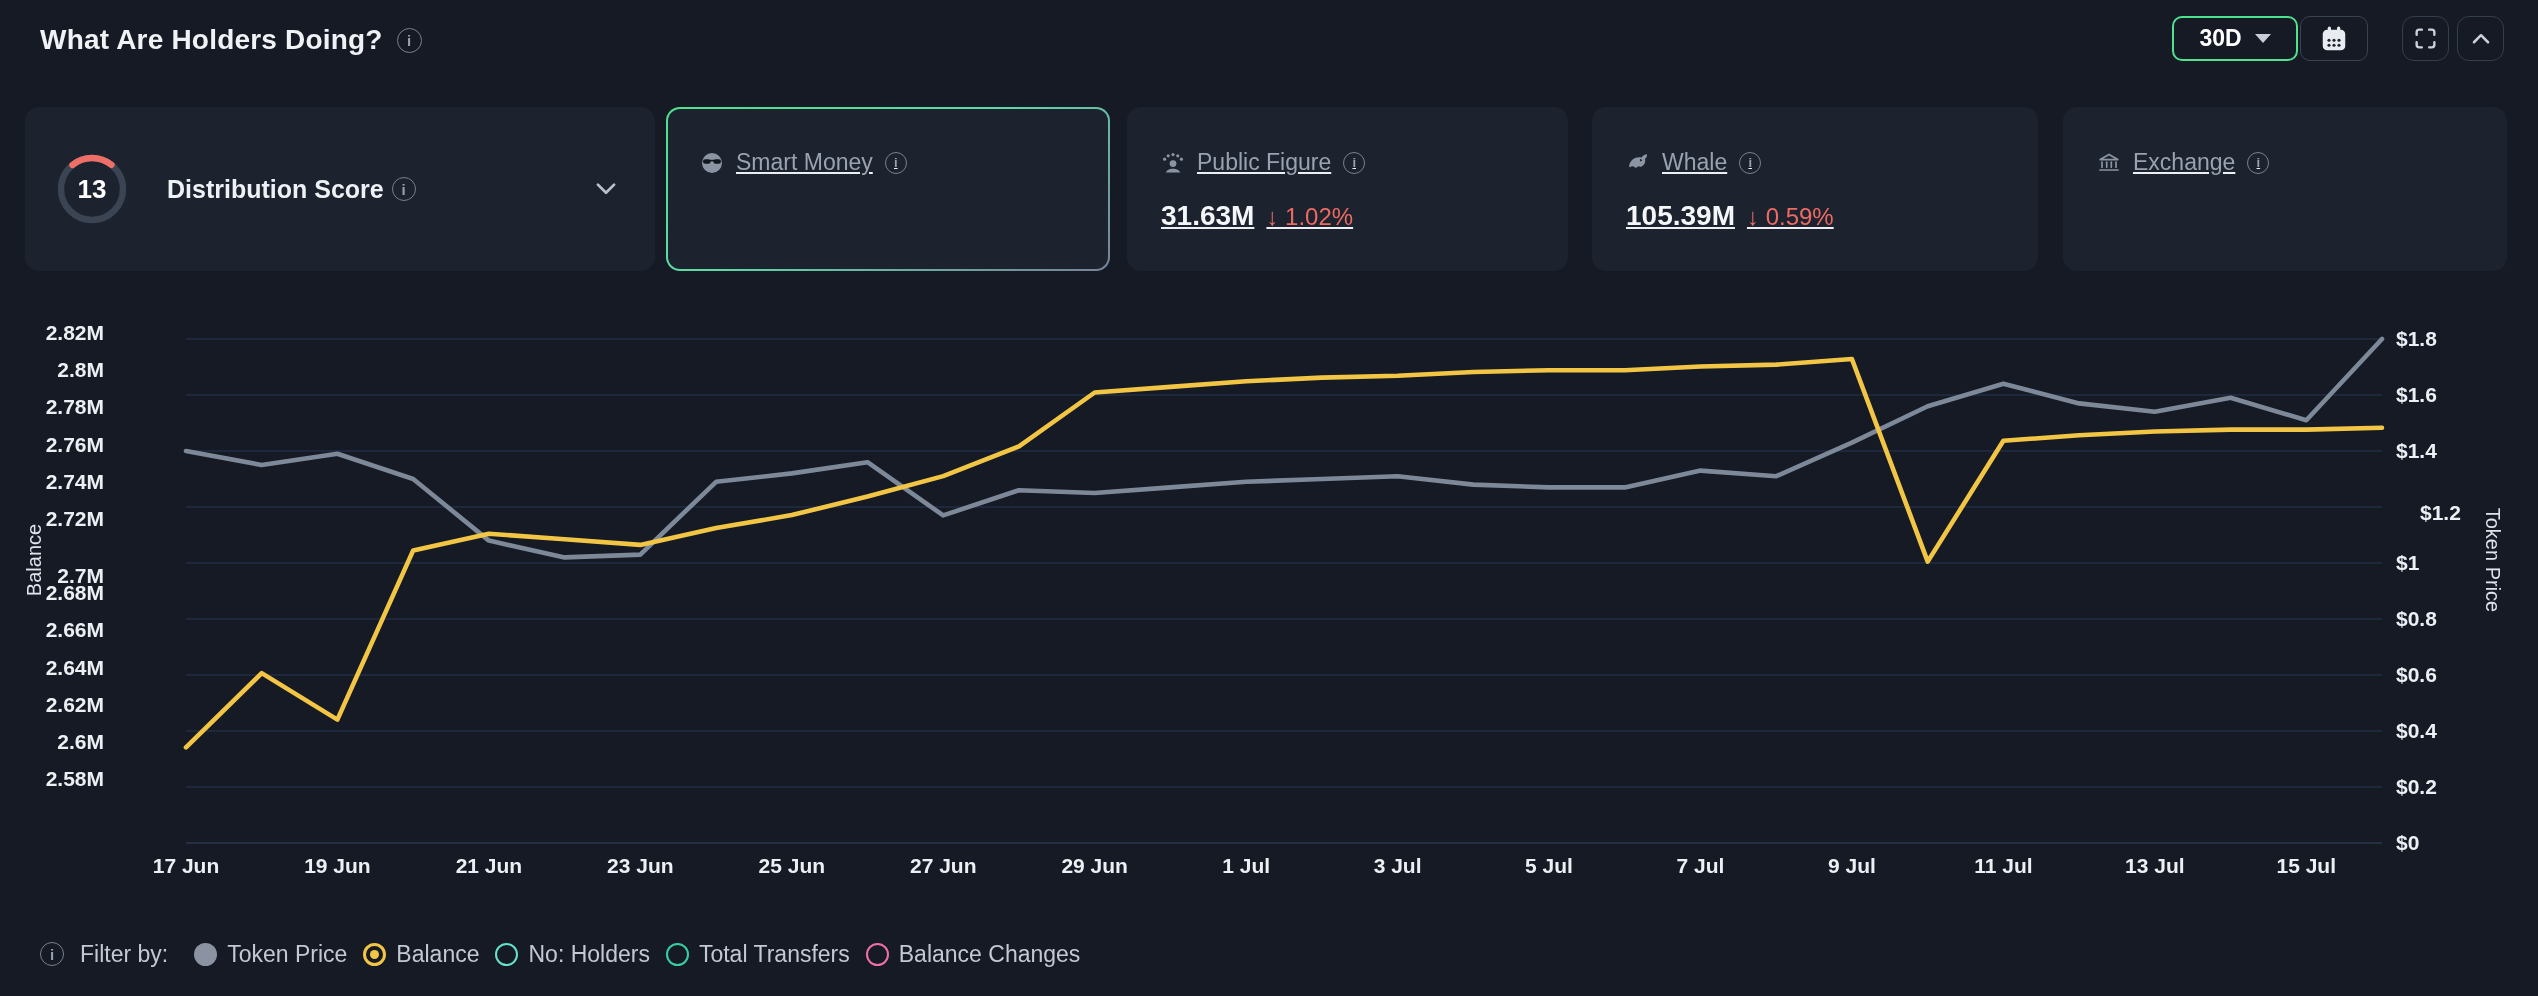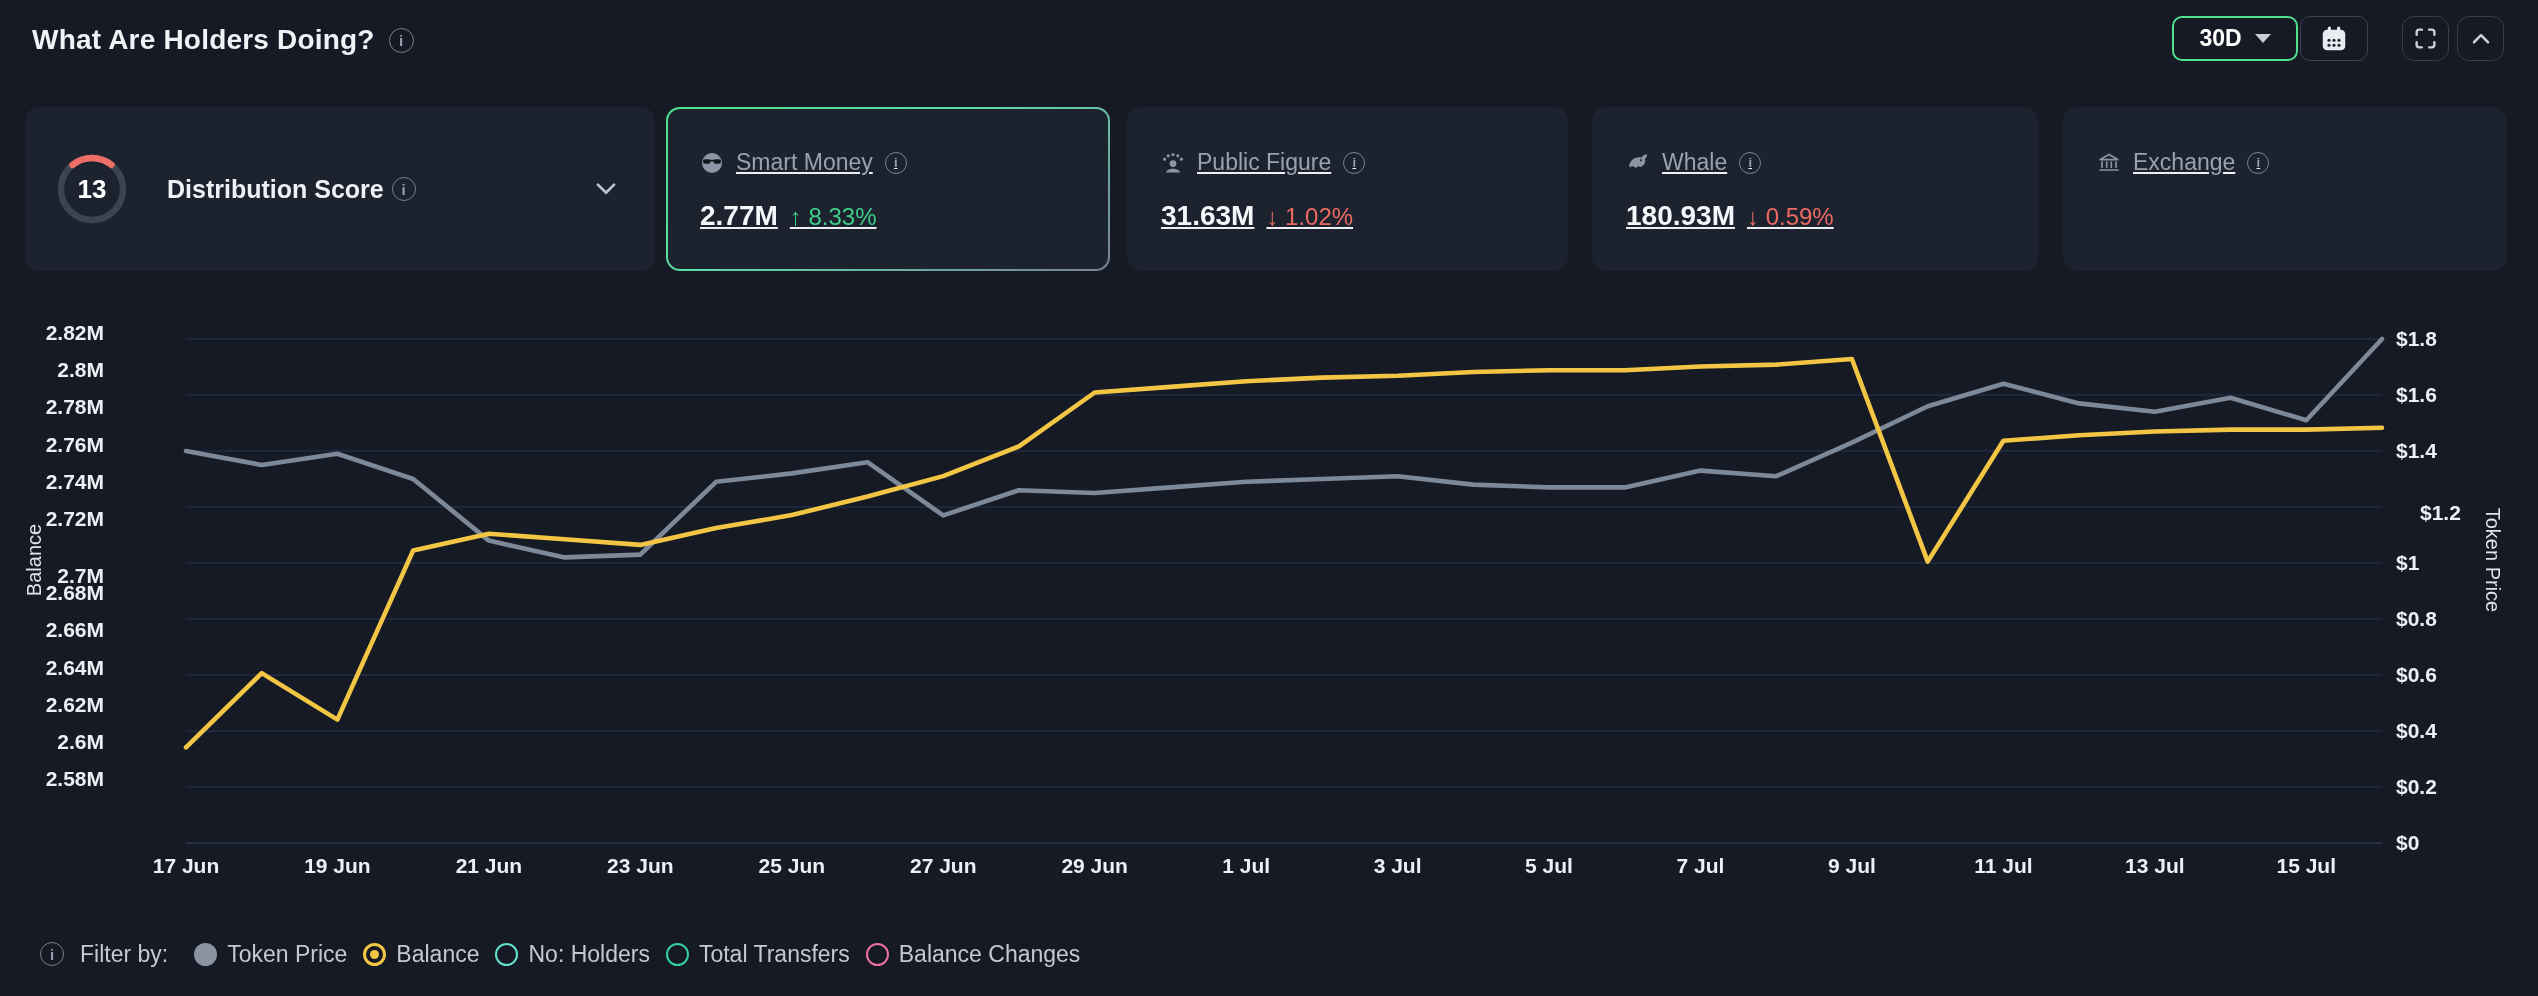--- a/index.html
+++ b/index.html
@@ -5,21 +5,21 @@
   * { margin:0; padding:0; box-sizing:border-box; }
   html,body { width:2538px; height:996px; }
   body {
     position:relative;
     background:#151a24;
     font-family:"Liberation Sans","DejaVu Sans",sans-serif;
     color:#eceff3;
     overflow:hidden;
   }
   
-  .header { position:absolute; left:32px; top:16px; height:48px; display:flex; align-items:center; gap:14px; }
+  .header { position:absolute; left:40px; top:16px; height:48px; display:flex; align-items:center; gap:14px; }
   .page-title { font-size:28px; font-weight:700; color:#f0f2f6; letter-spacing:.2px; }
   .info-i {
     display:inline-flex; align-items:center; justify-content:center;
     width:24px; height:24px; border:1.6px solid #78818f; border-radius:50%;
     color:#98a1af; font-size:15px; font-weight:600; font-style:normal; flex:none;
   }
   .controls { position:absolute; right:34px; top:16px; display:flex; align-items:center;padding-left:36px; }
   .btn { background:transparent; cursor:pointer; display:flex; align-items:center; justify-content:center; }
   .btn-range {
     height:45px; min-width:126px; border:2px solid #4ee18e; border-radius:10px;
@@ -146,24 +146,20 @@
             <g fill="#12161f">
               <rect x="3" y="8.2" width="7.6" height="4.6" rx="2.2"></rect>
               <rect x="13.4" y="8.2" width="7.6" height="4.6" rx="2.2"></rect>
               <rect x="10" y="8.8" width="4" height="1.6"></rect>
             </g>
           </svg>
         </span>
         <span class="stat-label">Smart Money</span>
         <span class="info-i">i</span>
       </div>
-      <div class="stat-value-row">
-        <span class="stat-value">2.77M</span>
-        <span class="stat-change up">↑ 8.33%</span>
-      </div>
     </div>
     <div class="card stat-card" style="left: 1127px; width: 441px;">
       <div class="stat-head">
         <span class="stat-icon">
           <svg width="24" height="24" viewBox="0 0 24 24" fill="#8b94a3">
             <circle cx="3.6" cy="8.2" r="1.6"></circle>
             <circle cx="7.2" cy="4.8" r="1.6"></circle>
             <circle cx="12" cy="3.6" r="1.6"></circle>
             <circle cx="16.8" cy="4.8" r="1.6"></circle>
             <circle cx="20.4" cy="8.2" r="1.6"></circle>
@@ -183,21 +179,21 @@
       <div class="stat-head">
         <span class="stat-icon">
           <svg width="24" height="24" viewBox="0 0 24 24" fill="#8b94a3">
             <path d="M21 3.2 C18.6 3.3 16.6 4.6 15.6 6.5 C9.6 5.2 4.2 8.9 3.2 14.6 C3 16 3.9 16.6 5 15.8 C6 15.1 7.6 15.2 8.4 16 C9.2 16.9 10.6 16.9 11.3 16 C12.1 15.1 13.5 15.2 14.3 16 C17.9 14.9 20 11.3 19 7.9 C20.4 6.9 21.1 5 21 3.2 Z M13.9 9.2 a1 1 0 1 1 0 .1 Z" fill-rule="evenodd"></path>
           </svg>
         </span>
         <span class="stat-label">Whale</span>
         <span class="info-i">i</span>
       </div>
       <div class="stat-value-row">
-        <span class="stat-value">180.93M</span>
+        <span class="stat-value">105.39M</span>
         <span class="stat-change down">↓ 0.59%</span>
       </div>
     </div>
     <div class="card stat-card" style="left: 2063px; width: 444px;">
       <div class="stat-head">
         <span class="stat-icon">
           <svg width="24" height="24" viewBox="0 0 24 24" fill="none" stroke="#8b94a3" stroke-width="1.7" stroke-linecap="round" stroke-linejoin="round">
             <path d="M3.2 8.6 L12 3.4 L20.8 8.6 Z"></path>
             <line x1="5" y1="11.2" x2="5" y2="16.2"></line>
             <line x1="9.7" y1="11.2" x2="9.7" y2="16.2"></line>

